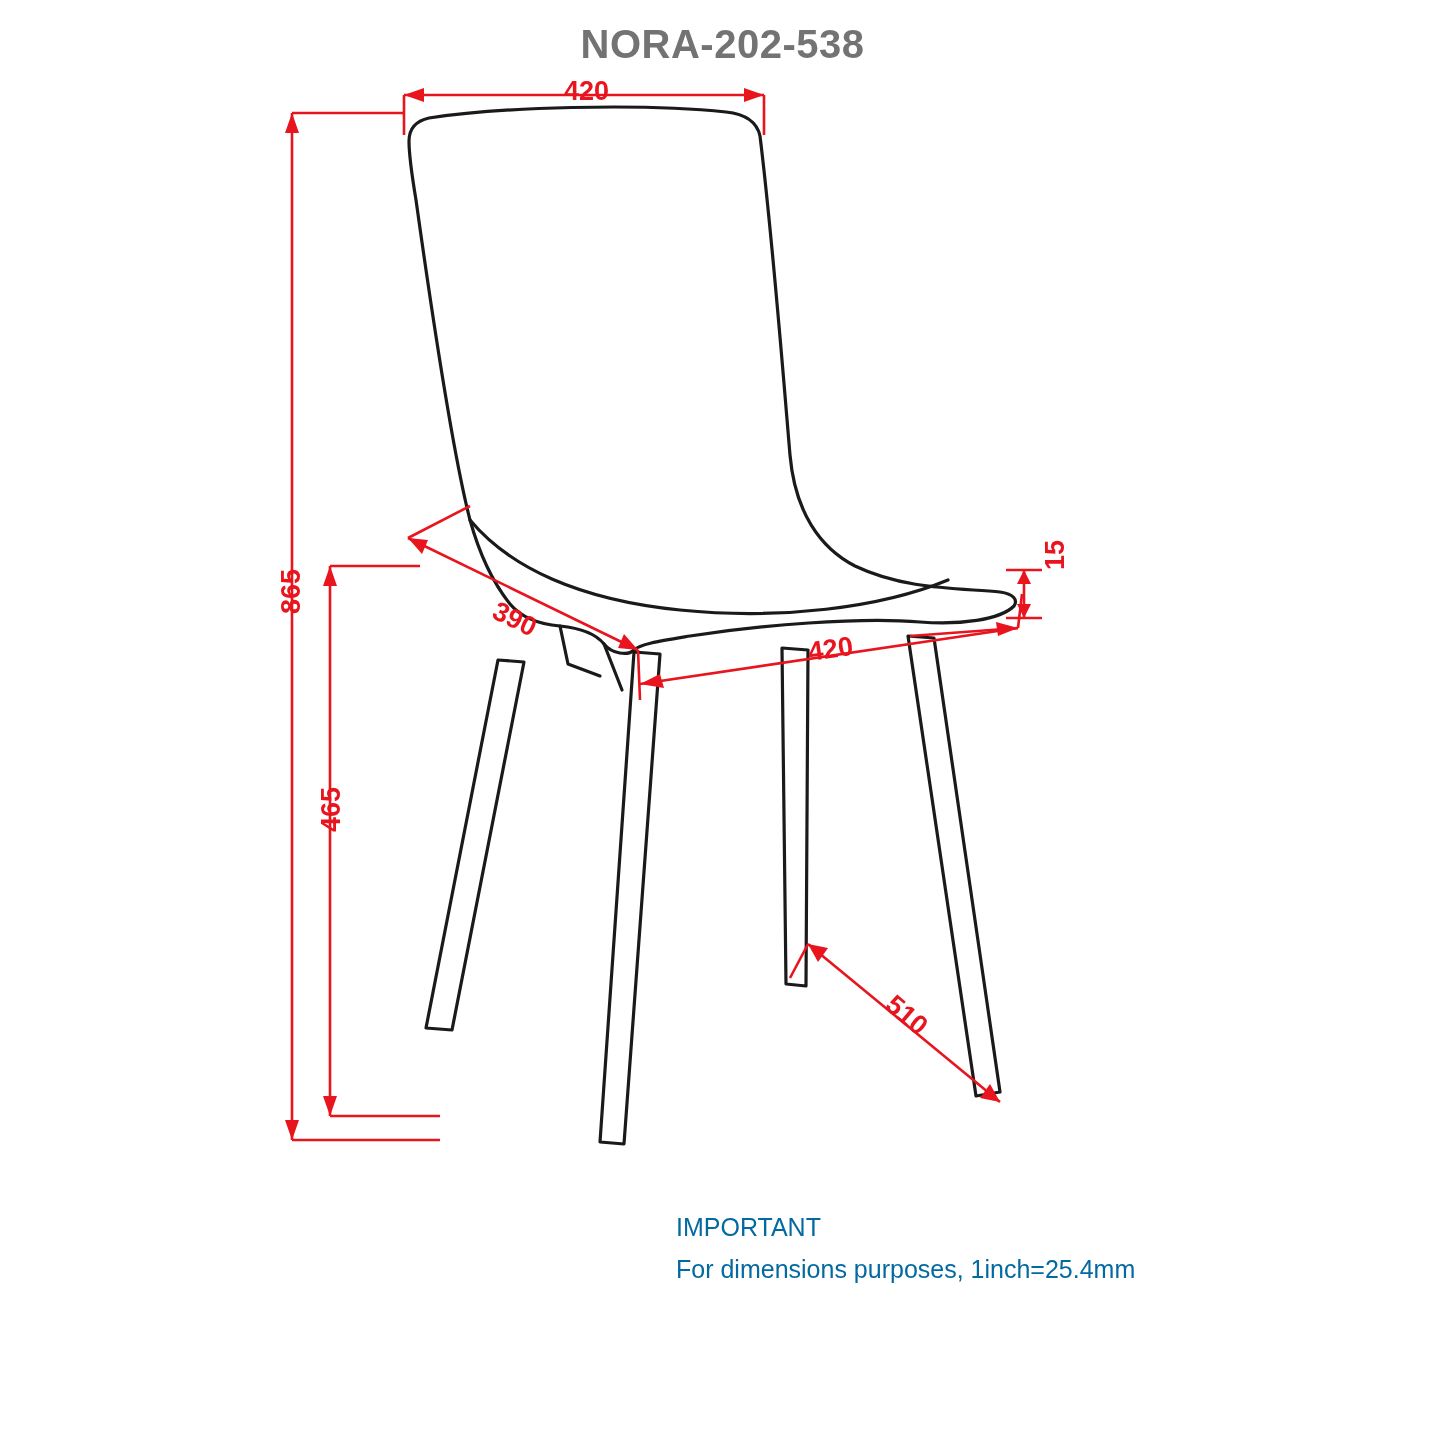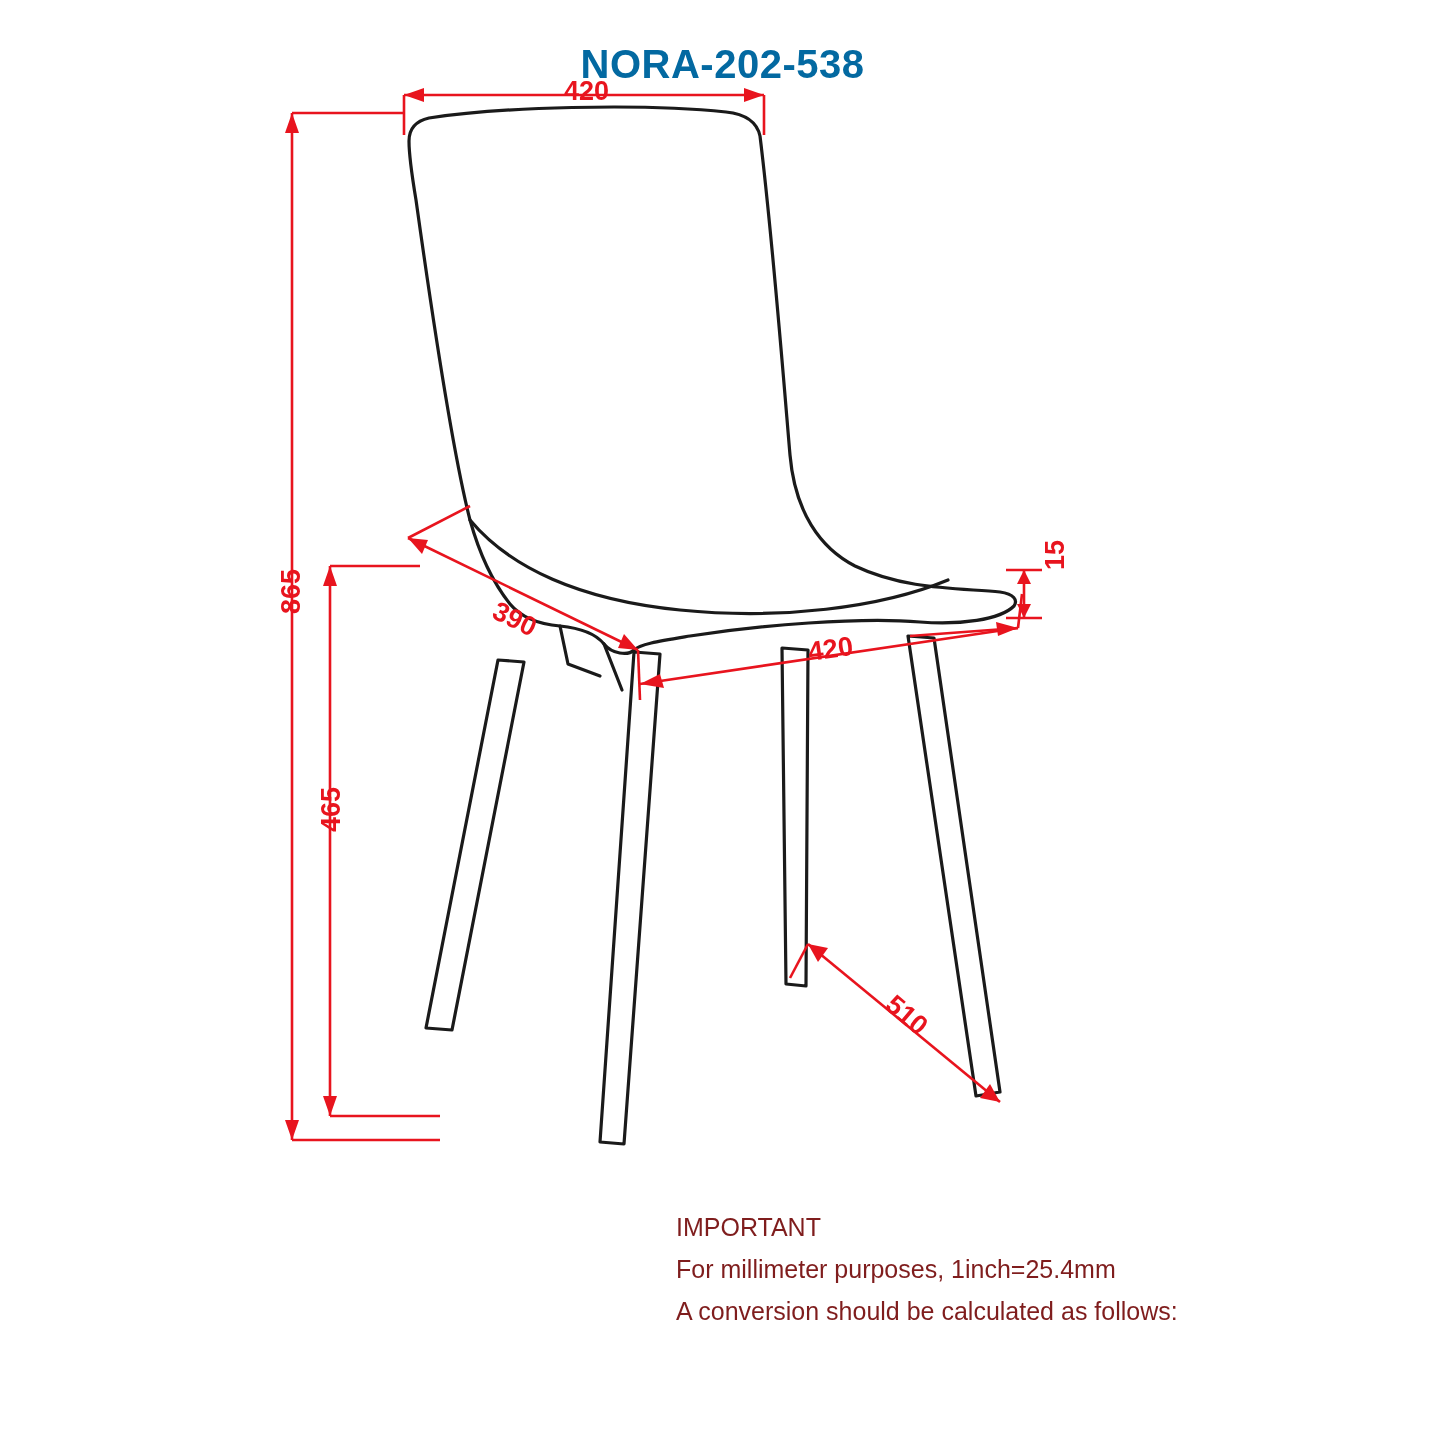--- a/index.html
+++ b/index.html
@@ -23,42 +23,41 @@
     left: 0;
     width: 1445px;
     height: 1445px;
   }
   .title {
     position: absolute;
     top: 22px;
     left: 0;
     width: 1445px;
     text-align: center;
-    color: #0369a1;
+    color: #737373;
     font-size: 40px;
     font-weight: bold;
     letter-spacing: 0.5px;
-    margin-top: 20px;
   }
   .dim-label {
     position: absolute;
     color: #e8141e;
     font-size: 27px;
     font-weight: bold;
     white-space: nowrap;
   }
   .rot90 {
     transform: rotate(-90deg);
     transform-origin: left top;
   }
   .notes {
     position: absolute;
     left: 676px;
     top: 1206px;
-    color: #7f1d1d;
+    color: #0369a1;
     font-size: 25px;
     line-height: 42px;
   }
   .notes div {
     white-space: nowrap;
   }
 </style>
 </head>
 <body>
 
@@ -158,17 +157,16 @@
   <div class="dim-label" style="left:492px; top:604px; transform: rotate(26deg);">390</div>
 
   <div class="dim-label" style="left:808px; top:634px; transform: rotate(-8deg);">420</div>
 
   <div class="dim-label rot90" style="left:1040px; top:570px;">15</div>
 
   <div class="dim-label" style="left:884px; top:1000px; transform: rotate(40deg);">510</div>
 
   <div class="notes">
     <div>IMPORTANT</div>
-    <div>For millimeter purposes, 1inch=25.4mm</div>
-    <div>A conversion should be calculated as follows:</div>
+    <div>For dimensions purposes, 1inch=25.4mm</div>
   </div>
 
 </div>
 
 </body></html>

